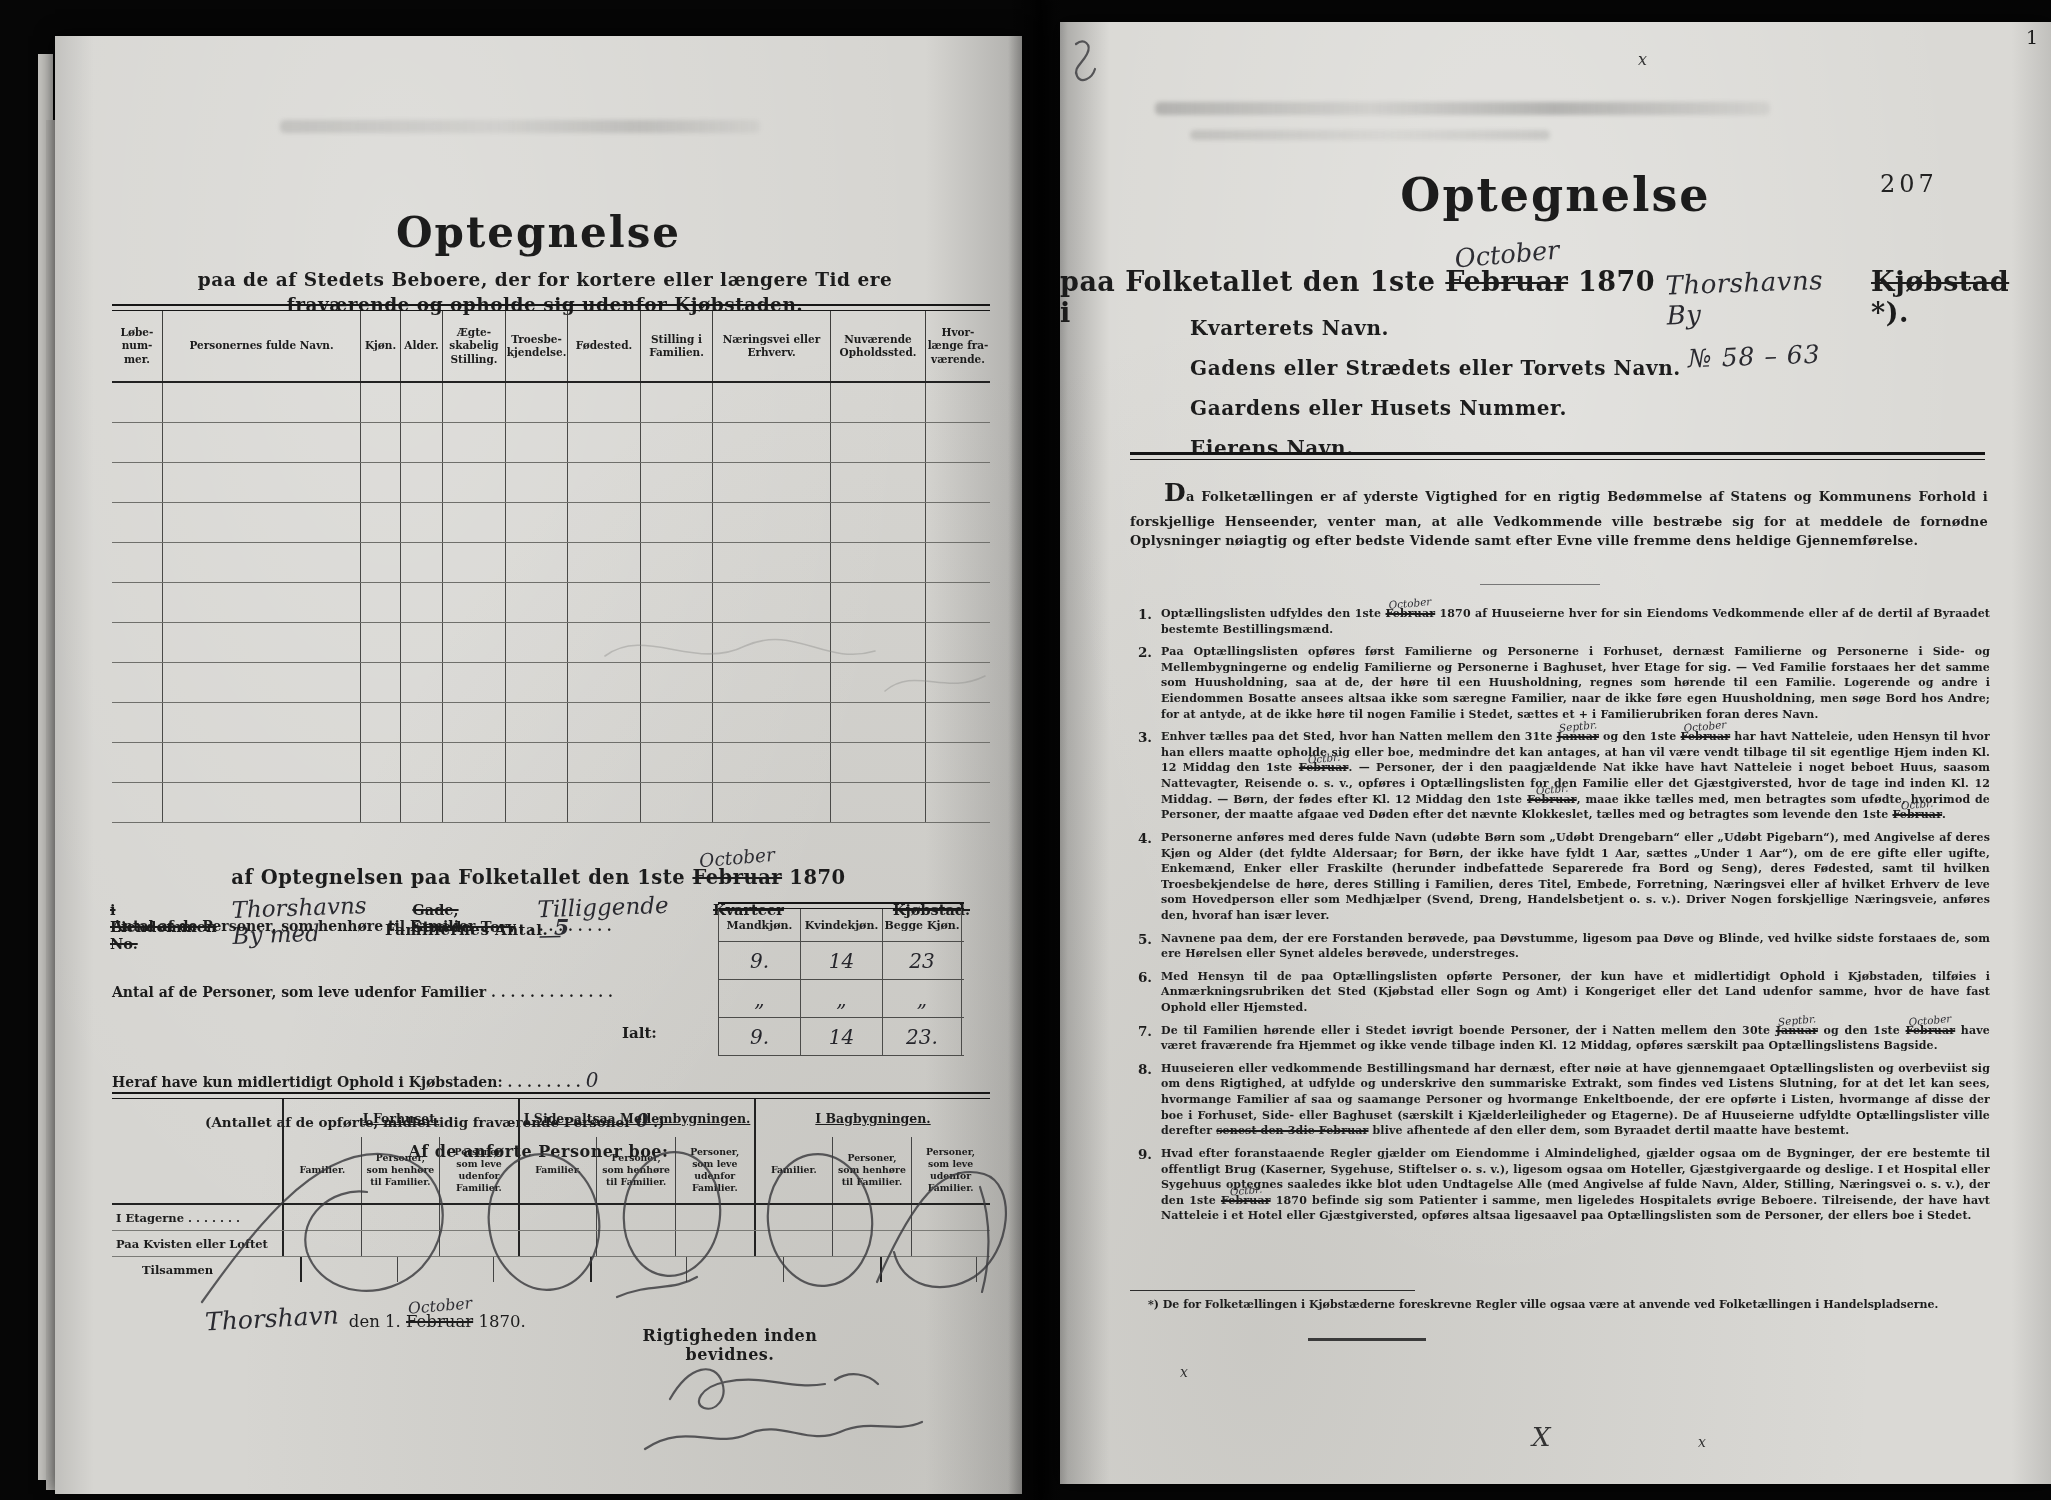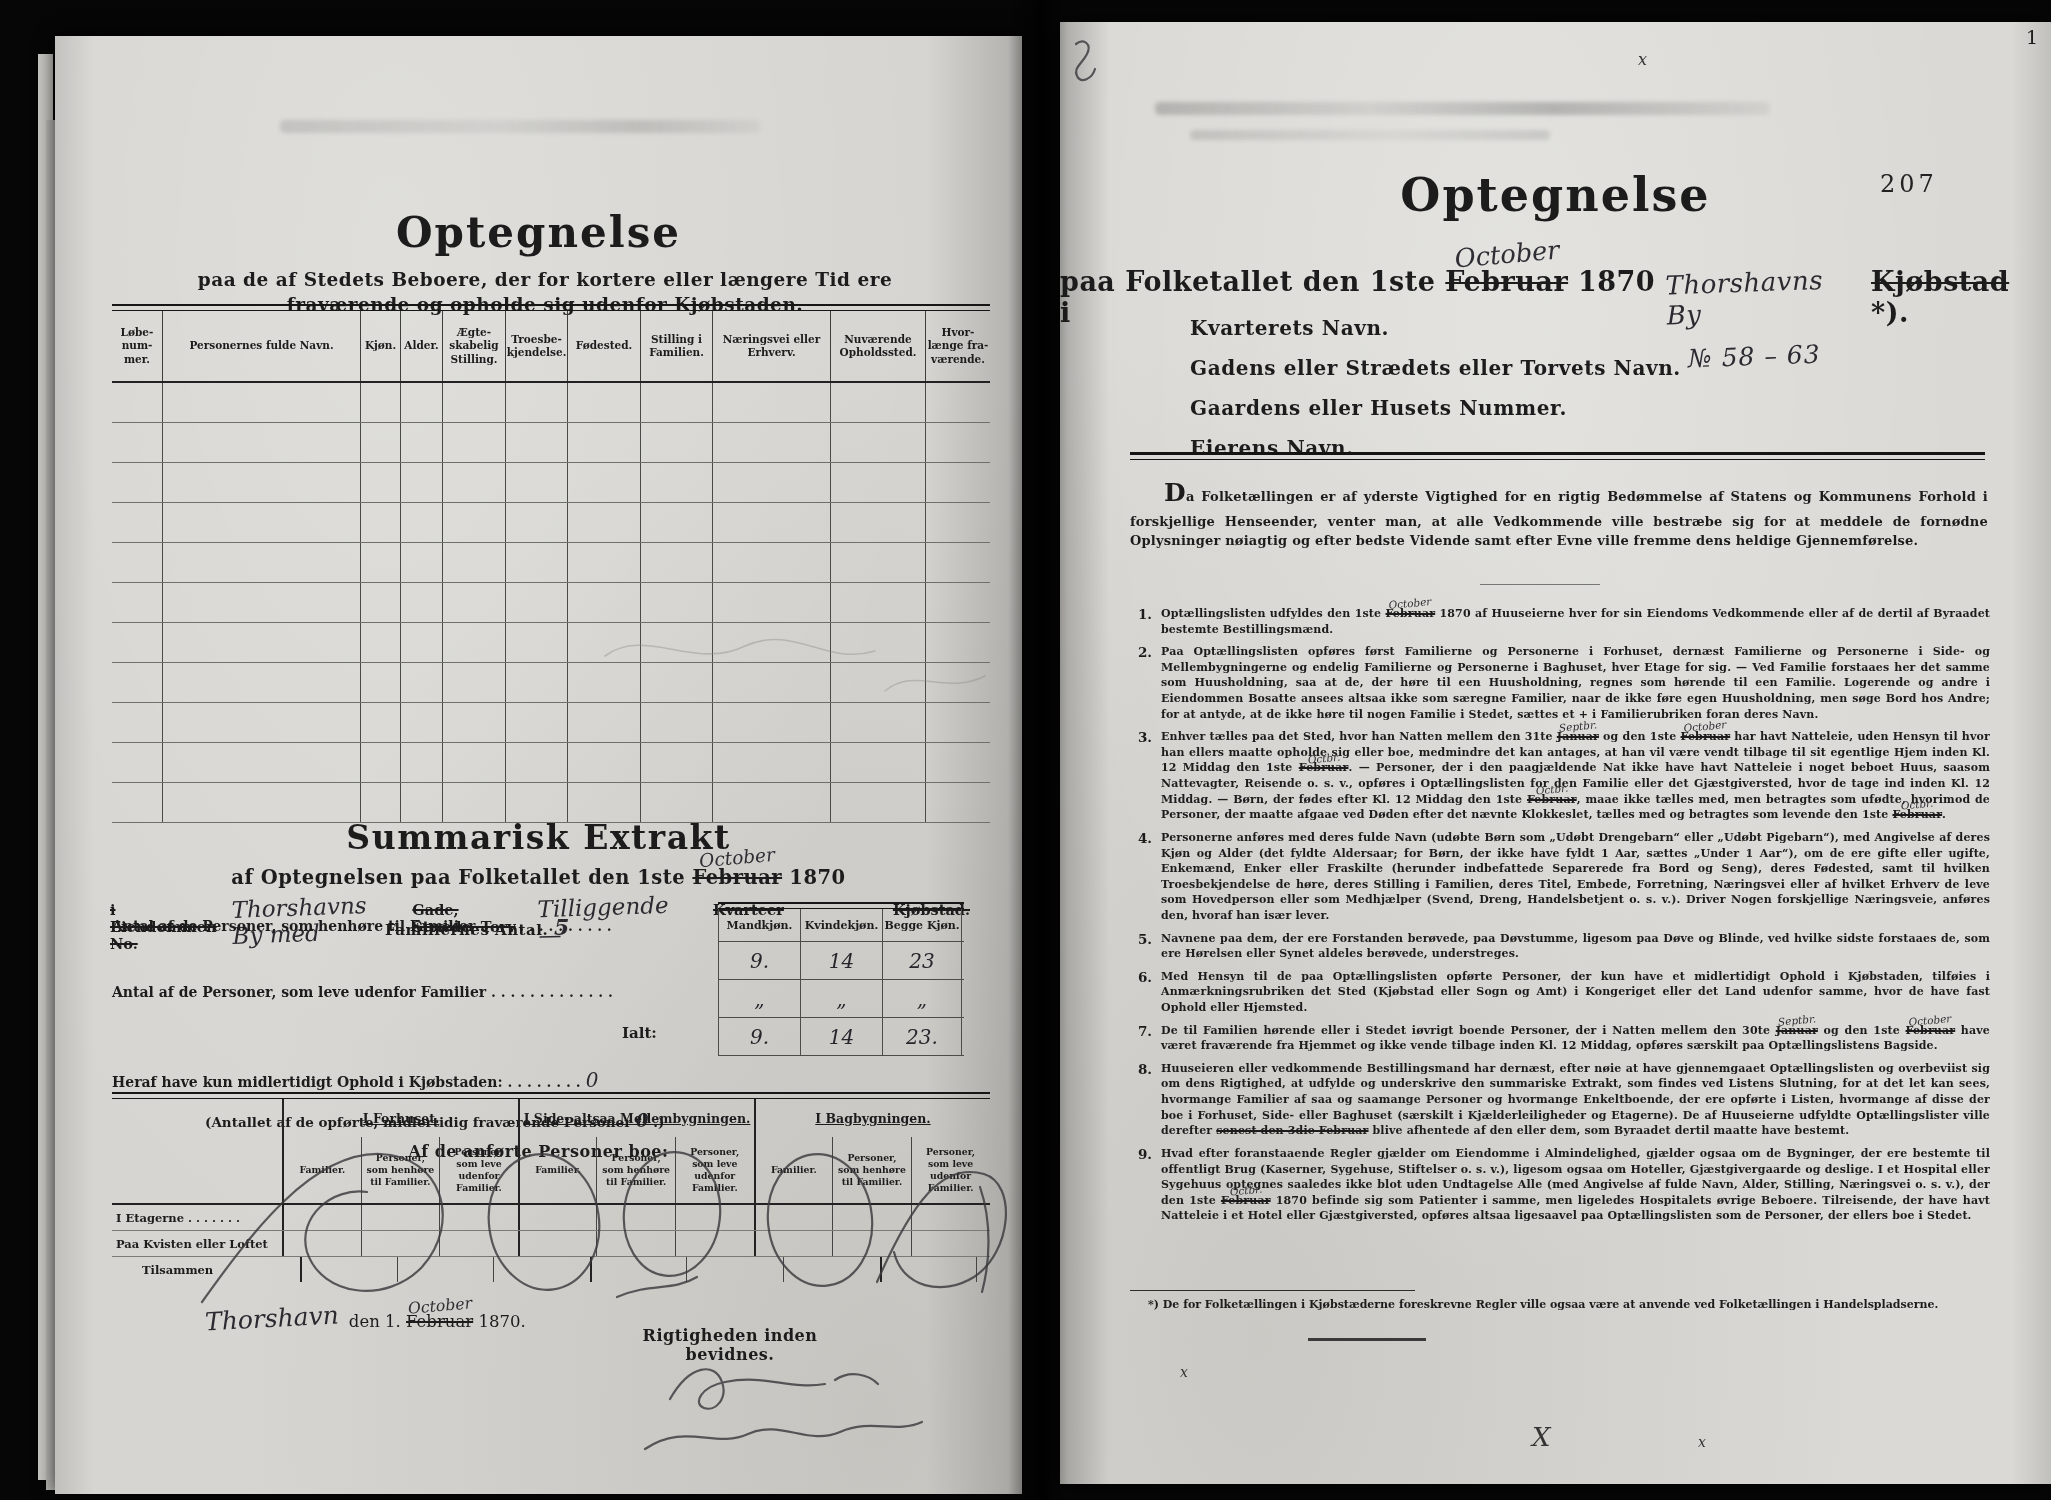--- a/index.html
+++ b/index.html
@@ -298,21 +298,20 @@
             <div></div>
           </div>
         </div>
     </div>
 
     <svg width="420" height="120" style="left:530px;top:560px;">
       <path class="pencil" d="M20,60 C60,30 110,75 160,50 C210,28 240,70 290,55"></path>
       <path class="pencil" d="M300,95 C330,70 360,100 400,80"></path>
     </svg>
 
-    <div id="ex-title" class="abs center blk">Summarisk Extrakt</div>
     <div id="ex-subtitle" class="abs center blk">af Optegnelsen paa Folketallet den 1ste <span class="struck" data-hw="October">Februar</span> 1870</div>
 
     <div id="ex-loc" class="abs">
       <span class="pr"><span class="struck" data-hw="">i Eiendommen No.</span></span>
       <span class="hw">Thorshavns By med</span>
       <span class="pr"><span class="struck" data-hw="">Gade, Stræde, Torv</span></span>
       <span class="hw">Tilliggende —</span>
       <span class="pr" style="margin-left:30px;"><span class="struck" data-hw="">Kvarteer</span></span>
       <span class="pr" style="margin-left:95px;"><span class="struck" data-hw="">Kjøbstad.</span></span>
     </div>

